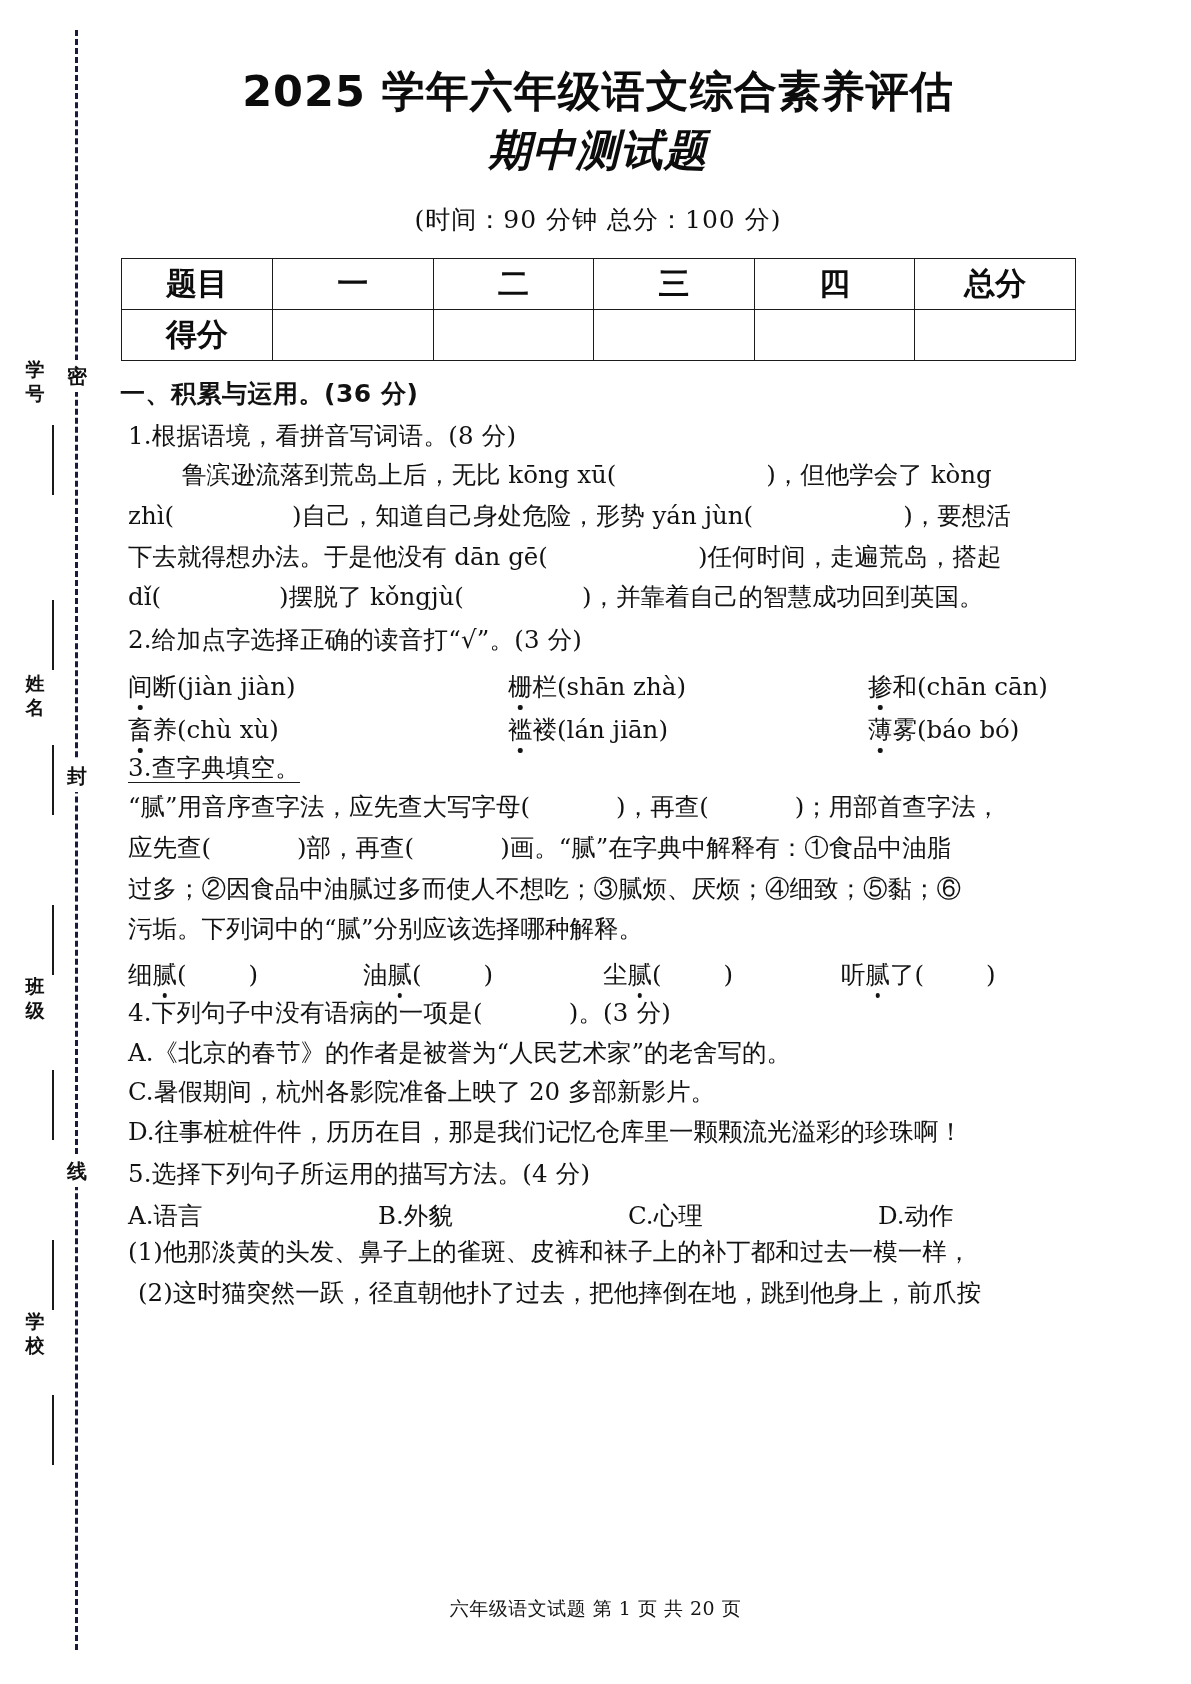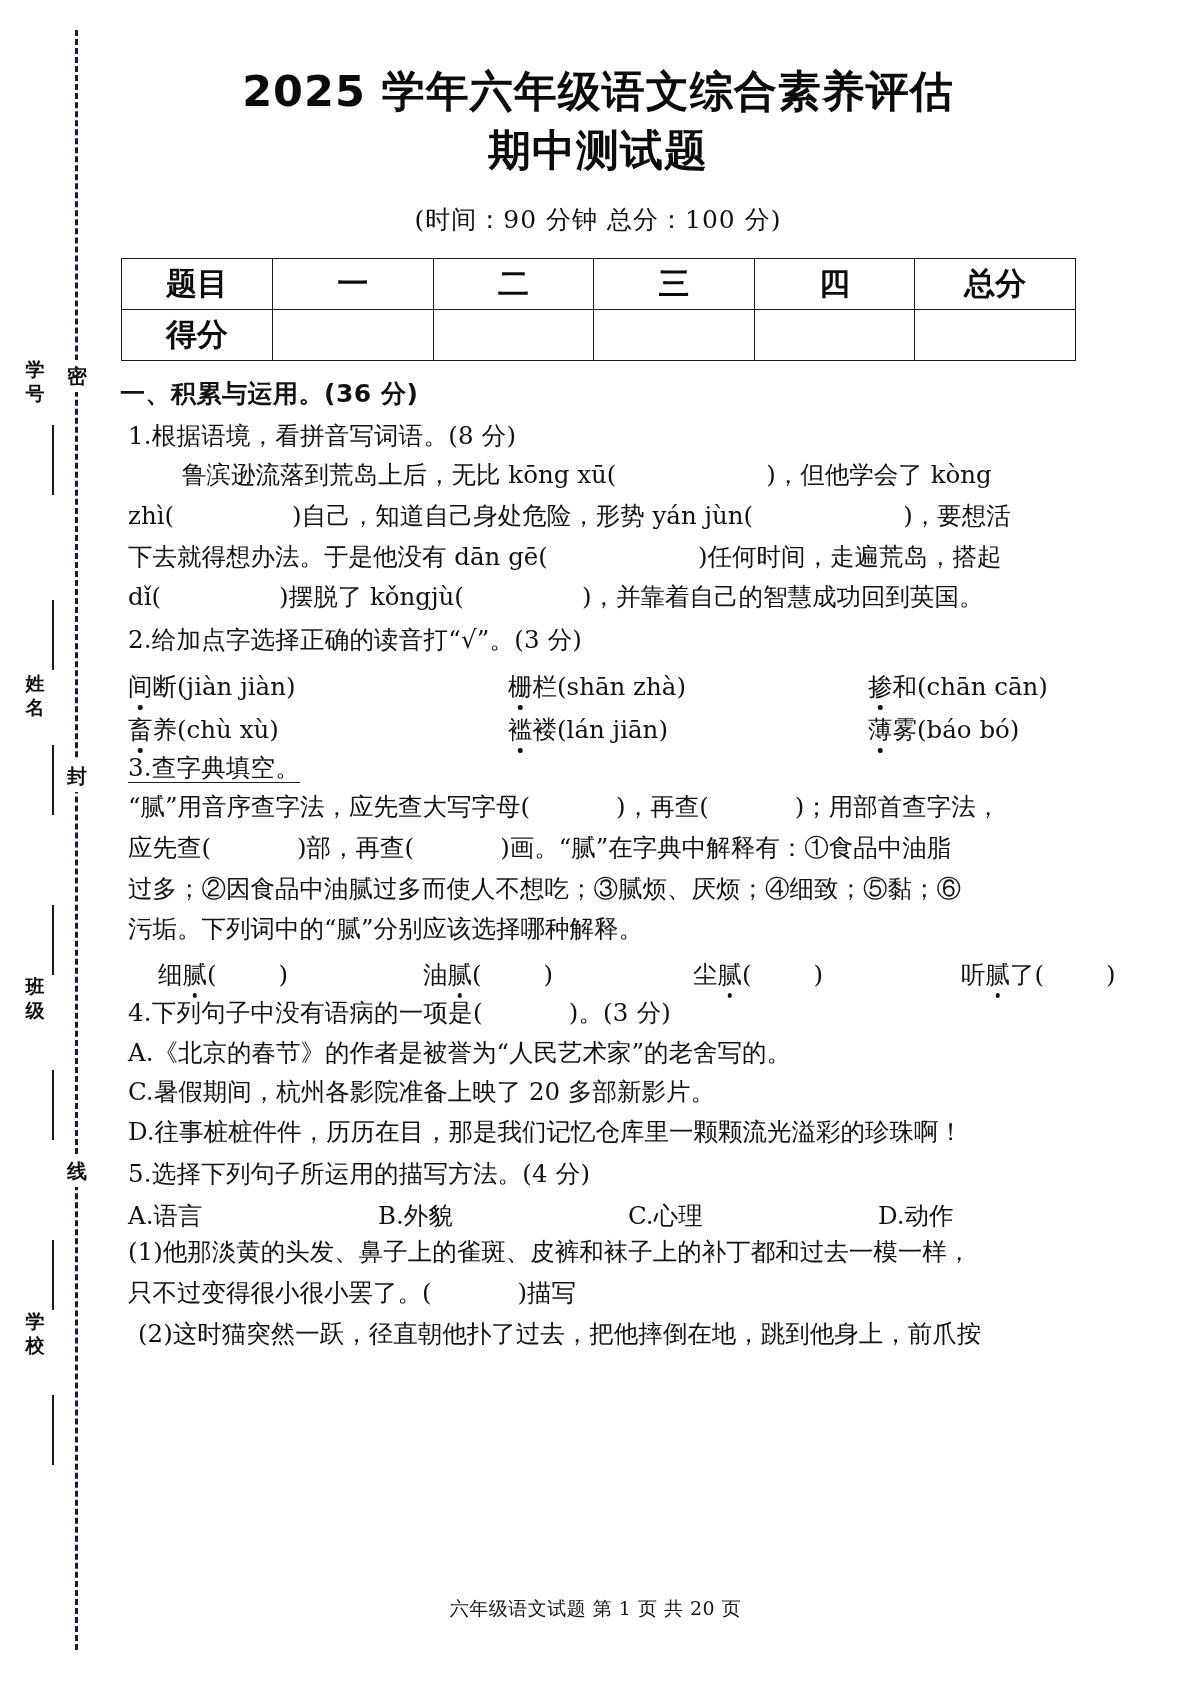--- a/index.html
+++ b/index.html
@@ -68,21 +68,21 @@
   .title{
     text-align:center;
     font-family:"DejaVu Sans","Liberation Sans",sans-serif;
     font-weight:700;
     font-size:43px;
     line-height:1.38;
     letter-spacing:1px;
     margin-top:62px;
     color:#0c0c0c;
   }
-  .title .l2{display:block;}
+  .title .l2{display:block;font-style:italic;}
   .subtitle{
     text-align:center;
     font-size:25px;
     margin-top:22px;
     letter-spacing:1px;
     color:#111;
   }
 
   table.score{
     border-collapse:collapse;
@@ -159,21 +159,21 @@
   .optrow > div{flex:0 0 auto;}
   .o1{width:250px;}
   .o2{width:250px;}
   .o3{width:250px;}
 
   .blankrow{
     display:flex;
     margin:8px 0 0 10px;
     font-size:24.5px;
   }
-  .blankrow > div{flex:0 0 auto;margin-left:30px;}
+  .blankrow > div{flex:0 0 auto;}
   .b1{width:235px;}
   .b2{width:240px;}
   .b3{width:238px;}
 
   .opt{
     font-size:24.5px;
     line-height:1.62;
     margin:0 0 0 10px;
   }
 
@@ -320,22 +320,19 @@
     <div class="q">5.选择下列句子所运用的描写方法。(4 分)</div>
 
     <div class="optrow">
       <div class="o1">A.语言</div>
       <div class="o2">B.外貌</div>
       <div class="o3">C.心理</div>
       <div>D.动作</div>
     </div>
 
     <div class="para">(1)他那淡黄的头发、鼻子上的雀斑、皮裤和袜子上的补丁都和过去一模一样，</div>
-    <div class="para">
-      <span>只不过变得很小很小罢了。(</span><span class="blank bk-md"></span><span>)描写</span>
-    </div>
     <div class="para" style="margin-left:20px;">(2)这时猫突然一跃，径直朝他扑了过去，把他摔倒在地，跳到他身上，前爪按</div>
 
   </div>
 
   <div class="footer">六年级语文试题 第 1 页 共 20 页</div>
 
 </div>
 
 </body></html>

